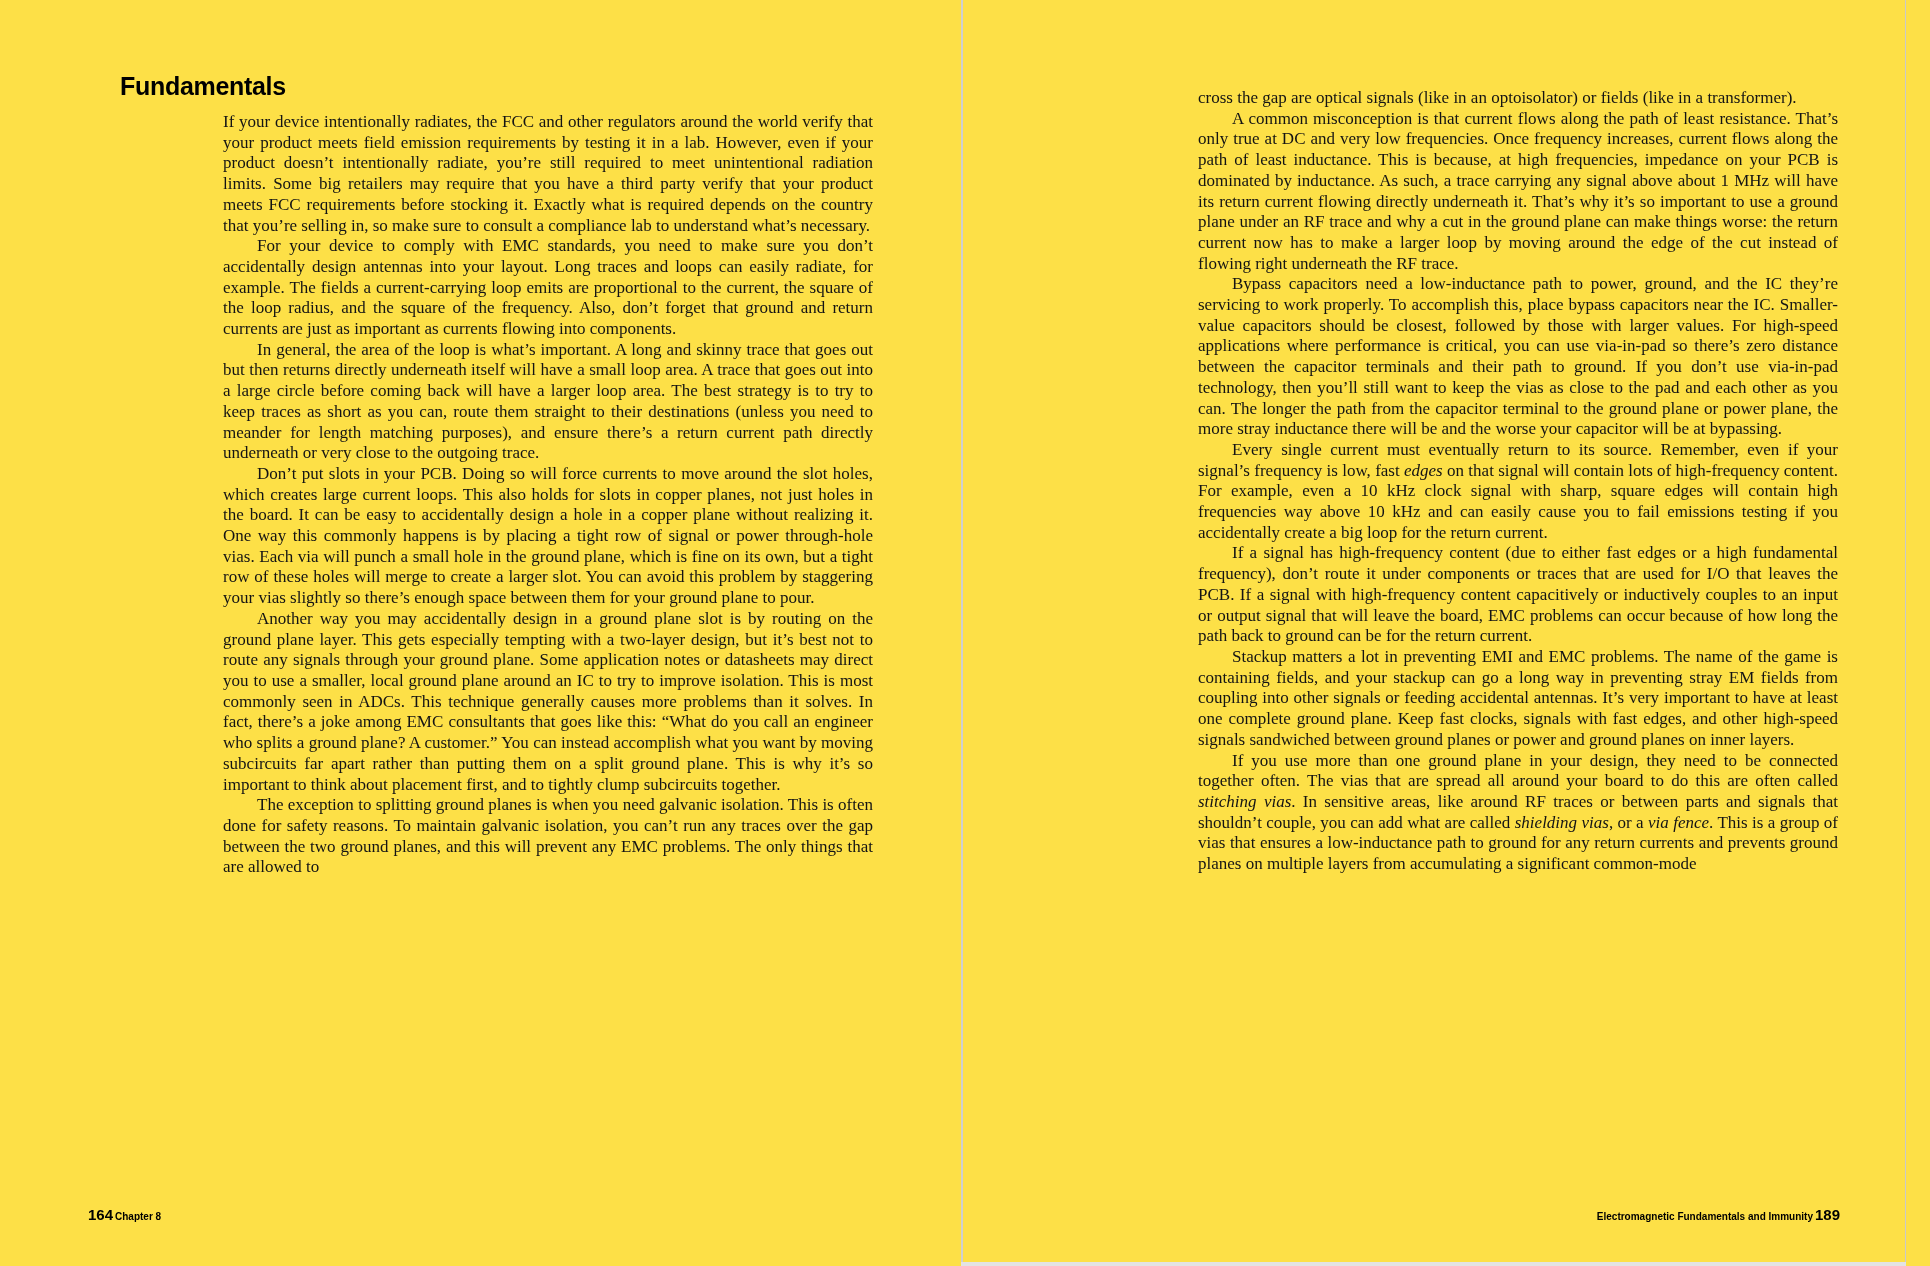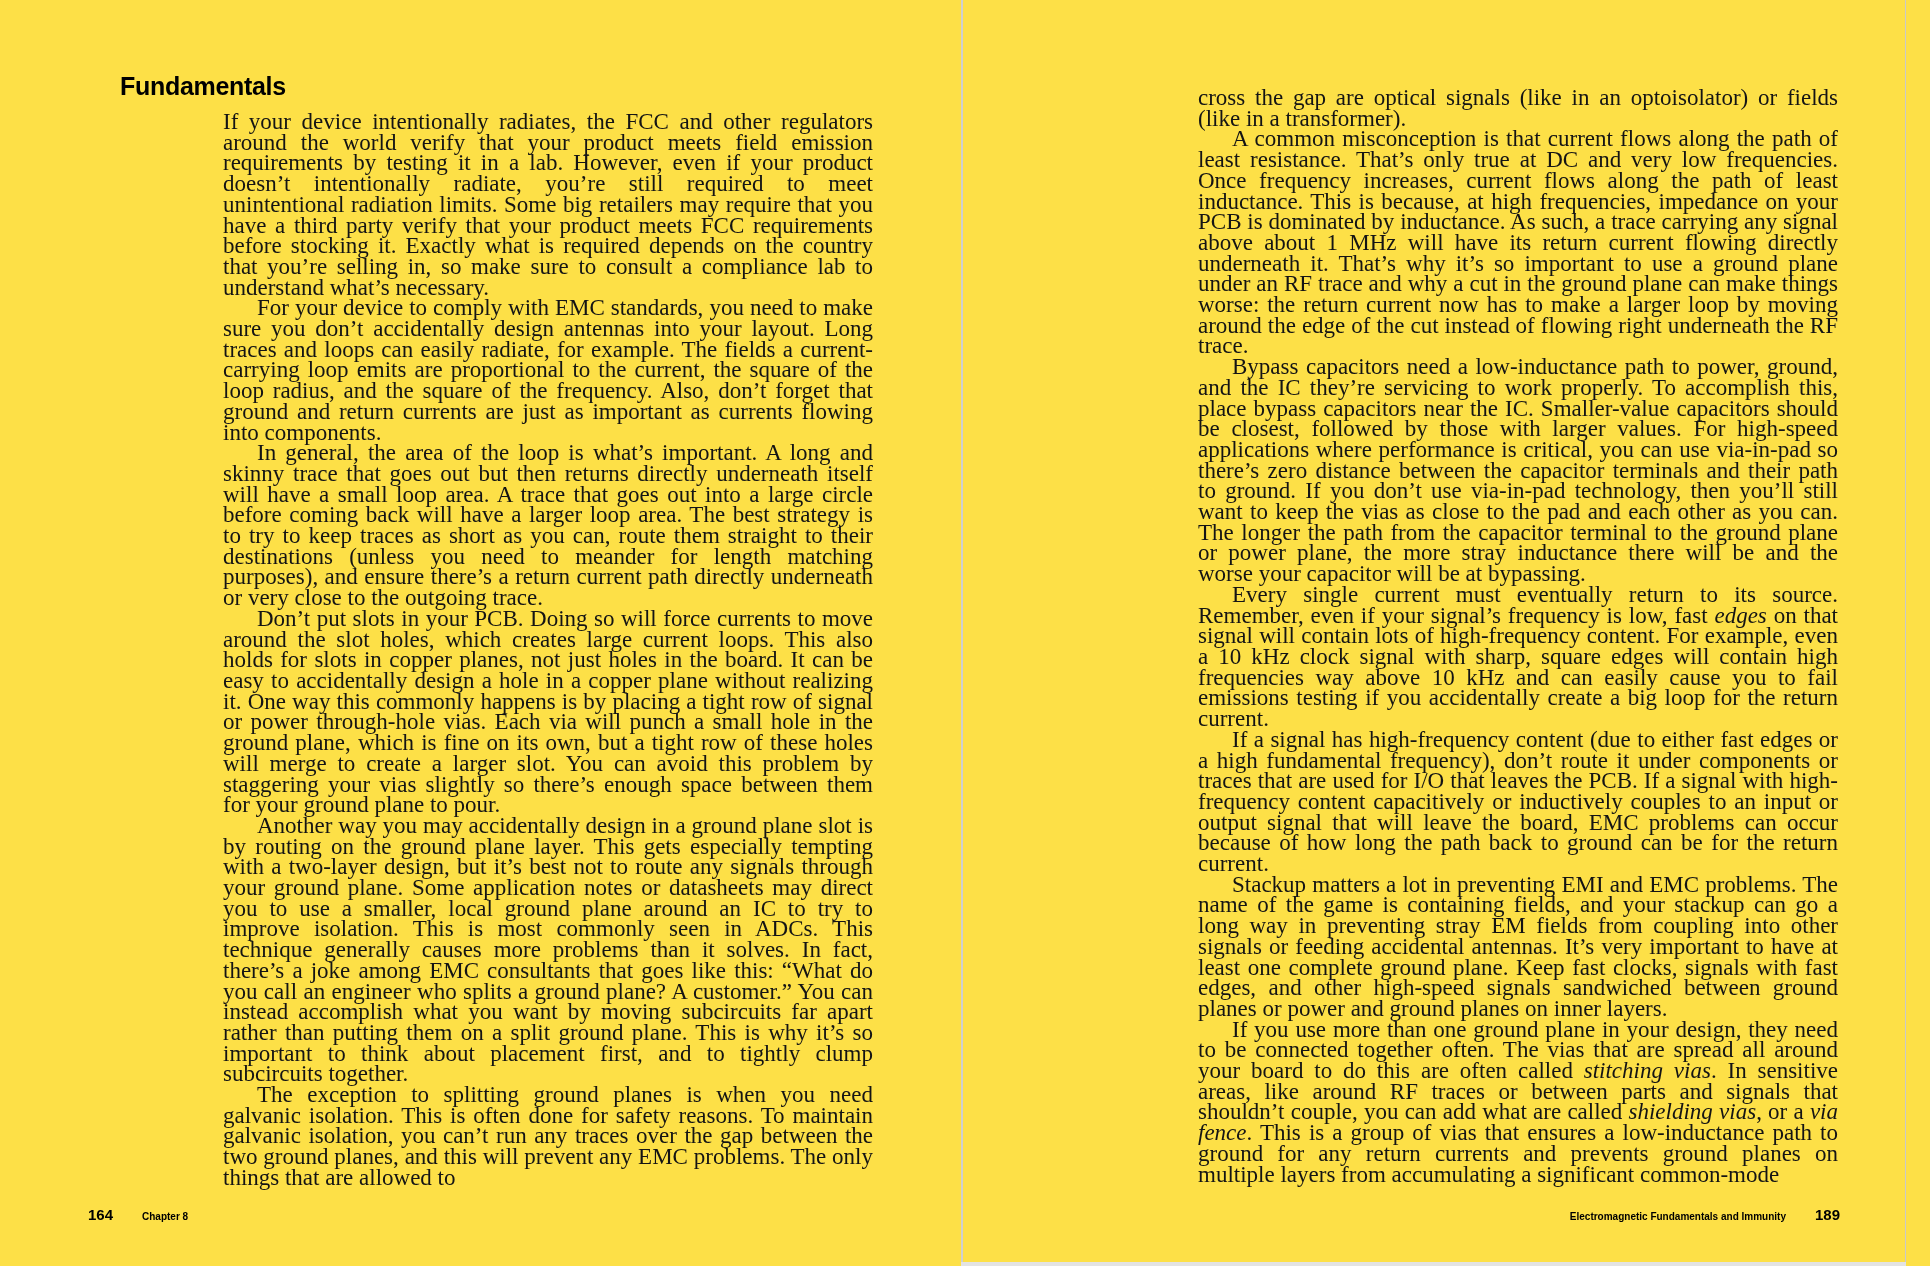--- a/index.html
+++ b/index.html
@@ -18,38 +18,38 @@
     top: 72px;
     margin: 0;
     font-family: "Liberation Sans", sans-serif;
     font-weight: 700;
     font-size: 25px;
     letter-spacing: -0.3px;
     color: #000000;
   }
   .text-column {
     position: absolute;
-    font-size: 23px;
+    font-size: 17px;
     line-height: 20.7px;
   }
   .text-column-left  { left: 223px; top: 112px; width: 650px; }
   .text-column-right { left: 1198px; top: 88px; width: 640px; }
   .text-column p {
     margin: 0;
     text-align: justify;
     text-justify: inter-word;
   }
   .text-column p.indent { text-indent: 34px; font-family: Liberation Serif, serif; }
   .text-column .it { font-style: italic; }
   .footer {
     position: absolute;
     top: 1206px;
     display: flex;
     align-items: baseline;
-    gap: 29px;
+    gap: 2px;
     font-family: "Liberation Sans", sans-serif;
     color: #000000;
     white-space: nowrap;
   }
   .footer-left  { left: 88px; }
   .footer-right { right: 90px; }
   .page-number  { font-weight: 700; font-size: 15px; }
   .running-head { font-size: 10px; font-weight: 700; }
   .gutter-line {
     position: absolute;

